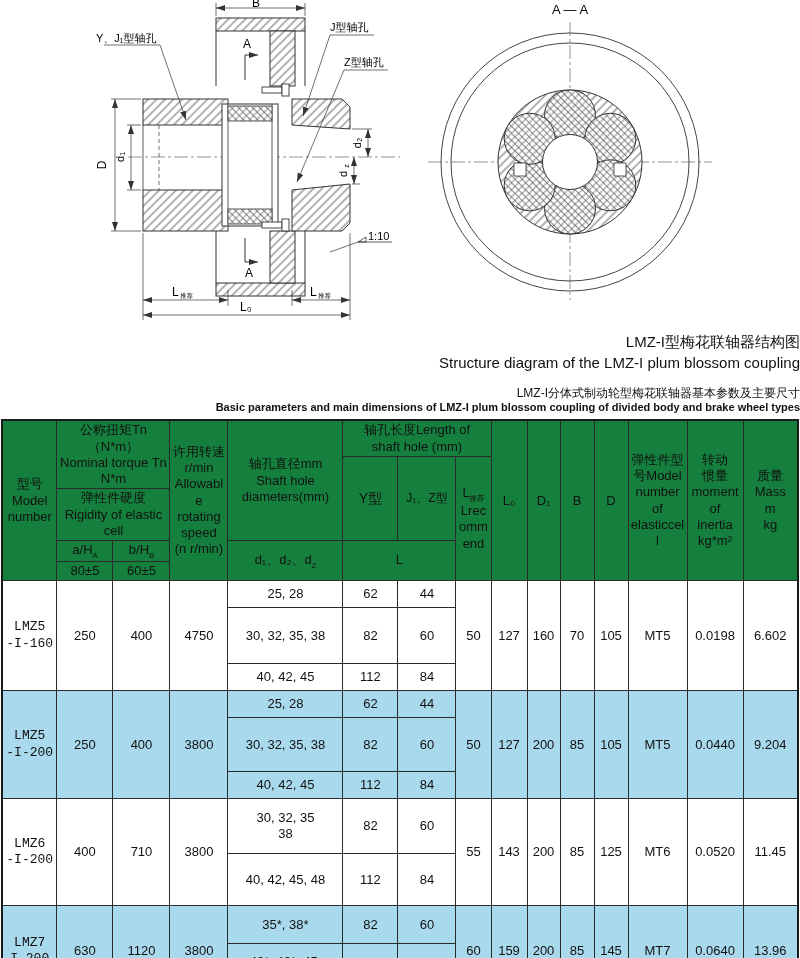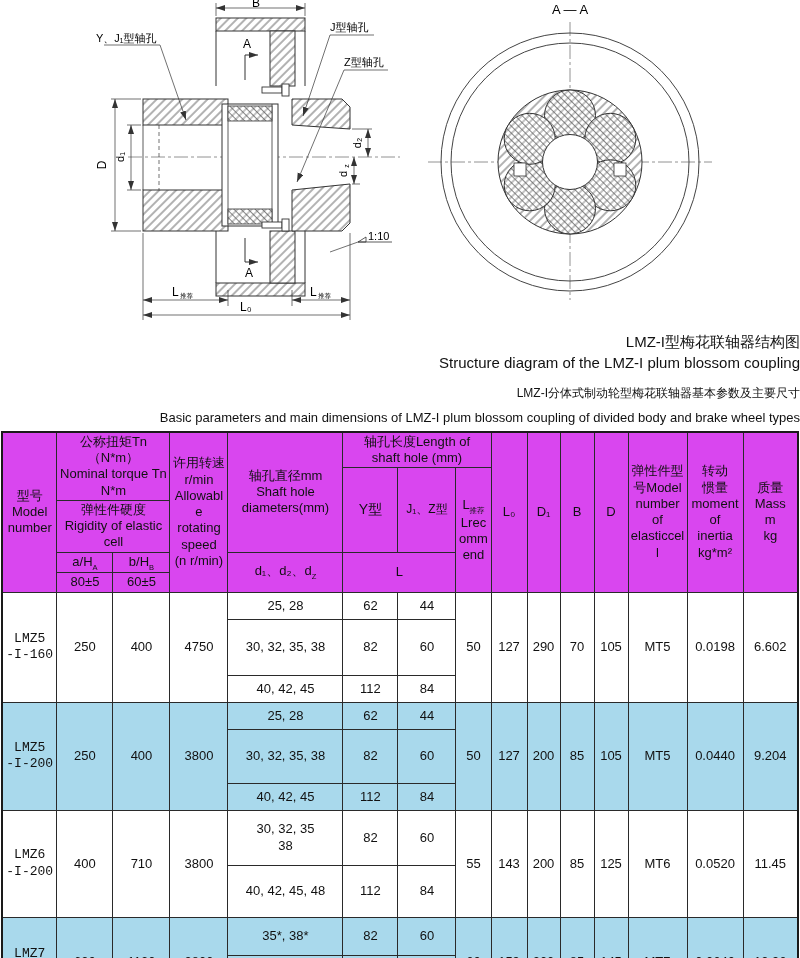--- a/index.html
+++ b/index.html
@@ -9,32 +9,32 @@
   }
   .drawings { position:relative; width:800px; height:332px; }
   .drawings svg { position:absolute; top:0; }
   #left-svg { left:0; }
   #right-svg { left:410px; }
 
   .cap { text-align:right; line-height:1.25; }
   .cap-zh { font-size:15px; margin-top:1px; }
   .cap-en { font-size:15px; margin-top:2px; }
   .title-zh { font-size:12px; margin-top:13px; }
-  .title-en { font-size:13px; margin-top:9px; }
+  .title-en { font-size:11px; margin-top:0;font-weight:bold; }
 
   table.params {
     border-collapse:collapse; table-layout:fixed;
     width:796px; margin:5px auto 0 auto;
     border:2px solid #1a1a1a;
   }
   table.params td {
     border:1px solid #2a2a2a; text-align:center; vertical-align:middle;
     font-size:13px; padding:1px 2px; overflow:hidden; line-height:1.25;
   }
-  thead td { background:#d946ef; }
+  thead td { background:#15803d; }
   td.hc { font-size:10.5px; line-height:1.2; white-space:pre-line; overflow-wrap:anywhere; }
   td.hbig { font-size:12.5px; }
   td.leftal { text-align:left; padding-left:5px; }
   td.dia { text-align:left; padding-left:9px; white-space:pre-line; }
   td.model { text-align:left; padding-left:6px; white-space:pre-line; font-size:12.5px;font-family:Liberation Mono, monospace; }
   td.blue { background:#a9d9ec; }
   sub.hsub { font-size:7.5px; }
   text { font-family:"Liberation Sans", sans-serif; }
 </style>
 </head>
@@ -281,21 +281,21 @@
       <td rowspan="3" class="model">LMZ5
 -I-160</td>
       <td rowspan="3">250</td>
       <td rowspan="3">400</td>
       <td rowspan="3">4750</td>
       <td class="dia">25, 28</td>
       <td>62</td>
       <td>44</td>
       <td rowspan="3">50</td>
       <td rowspan="3">127</td>
-      <td rowspan="3">290</td>
+      <td rowspan="3">160</td>
       <td rowspan="3">70</td>
       <td rowspan="3">105</td>
       <td rowspan="3">MT5</td>
       <td rowspan="3">0.0198</td>
       <td rowspan="3">6.602</td>
     </tr>
     <tr style="height:56px">
       <td class="dia">30, 32, 35, 38</td>
       <td>82</td>
       <td>60</td>

